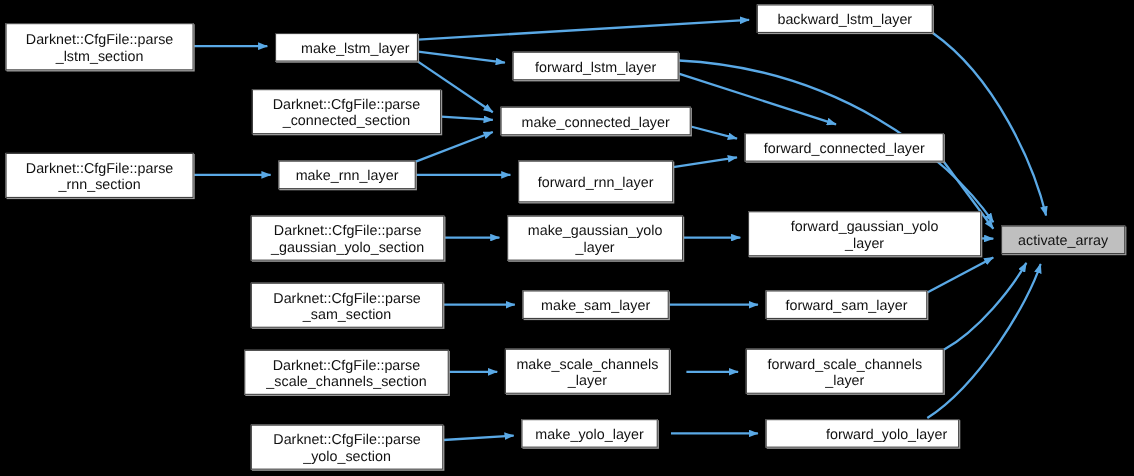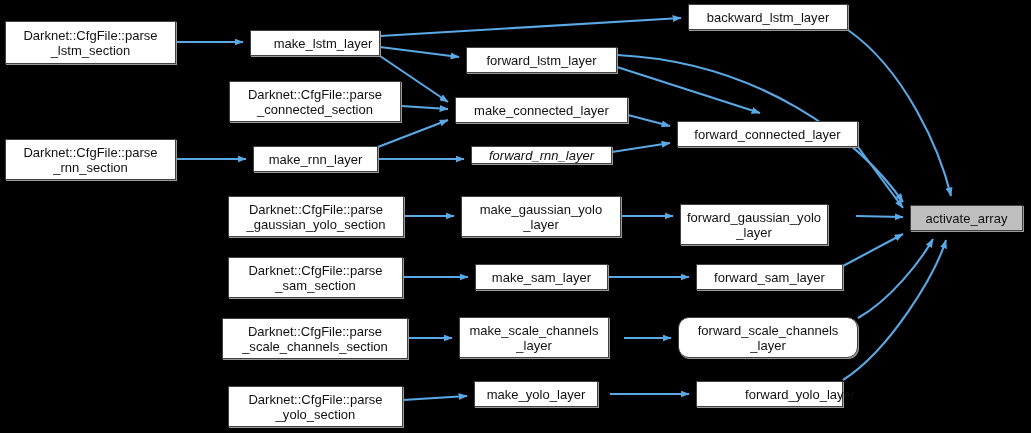--- a/index.html
+++ b/index.html
@@ -113,23 +113,23 @@
       <div class="node" style="left: 461px; top: 196px; width: 160px; height: 41px;"><span class="node-label">make_gaussian_yolo
 _layer</span></div>
       <div class="node" style="left: 475px; top: 264px; width: 133px; height: 26px;"><span class="node-label">make_sam_layer</span></div>
       <div class="node" style="left: 459px; top: 317px; width: 150px; height: 41px;"><span class="node-label">make_scale_channels
 _layer</span></div>
       <div class="node" style="left: 474px; top: 381px; width: 124px; height: 26px;"><span class="node-label">make_yolo_layer</span></div>
       <div class="node" style="left: 455px; top: 97px; width: 173px; height: 26px;"><span class="node-label">make_connected_layer</span></div>
       <div class="node" style="left: 688px; top: 4px; width: 160px; height: 26px;"><span class="node-label">backward_lstm_layer</span></div>
       <div class="node" style="left: 466px; top: 47px; width: 151px; height: 26px;"><span class="node-label">forward_lstm_layer</span></div>
       <div class="node" style="left: 677px; top: 121px; width: 181px; height: 26px;"><span class="node-label">forward_connected_layer</span></div>
-      <div class="node" style="left: 471px; top: 146px; width: 141px; height: 18px; font-style: italic;"><span class="node-label">forward_rnn_layer</span></div>
-      <div class="node" style="left: 680px; top: 204px; width: 148px; height: 41px;"><span class="node-label">forward_gaussian_yolo
+      <div class="node" style="left: 471px; top: 146px; width: 141px; height: 38px;"><span class="node-label">forward_rnn_layer</span></div>
+      <div class="node" style="left: 680px; top: 192px; width: 212px; height: 41px;"><span class="node-label">forward_gaussian_yolo
 _layer</span></div>
       <div class="node" style="left: 696px; top: 264px; width: 147px; height: 26px;"><span class="node-label">forward_sam_layer</span></div>
-      <div class="node" style="left: 678px; top: 317px; width: 180px; height: 41px; border-radius: 11px;"><span class="node-label">forward_scale_channels
+      <div class="node" style="left: 678px; top: 317px; width: 180px; height: 41px;"><span class="node-label">forward_scale_channels
 _layer</span></div>
-      <div class="node" style="left: 696px; top: 381px; width: 147px; height: 26px; padding-left: 44px;"><span class="node-label">forward_yolo_layer</span></div>
+      <div class="node" style="left: 696px; top: 381px; width: 176px; height: 26px; padding-left: 44px;"><span class="node-label">forward_yolo_layer</span></div>
       <div class="node highlight" style="left: 910px; top: 205px; width: 113px; height: 26px;"><span class="node-label">activate_array</span></div>
     </div>
 
 </div>
 
 </body></html>

